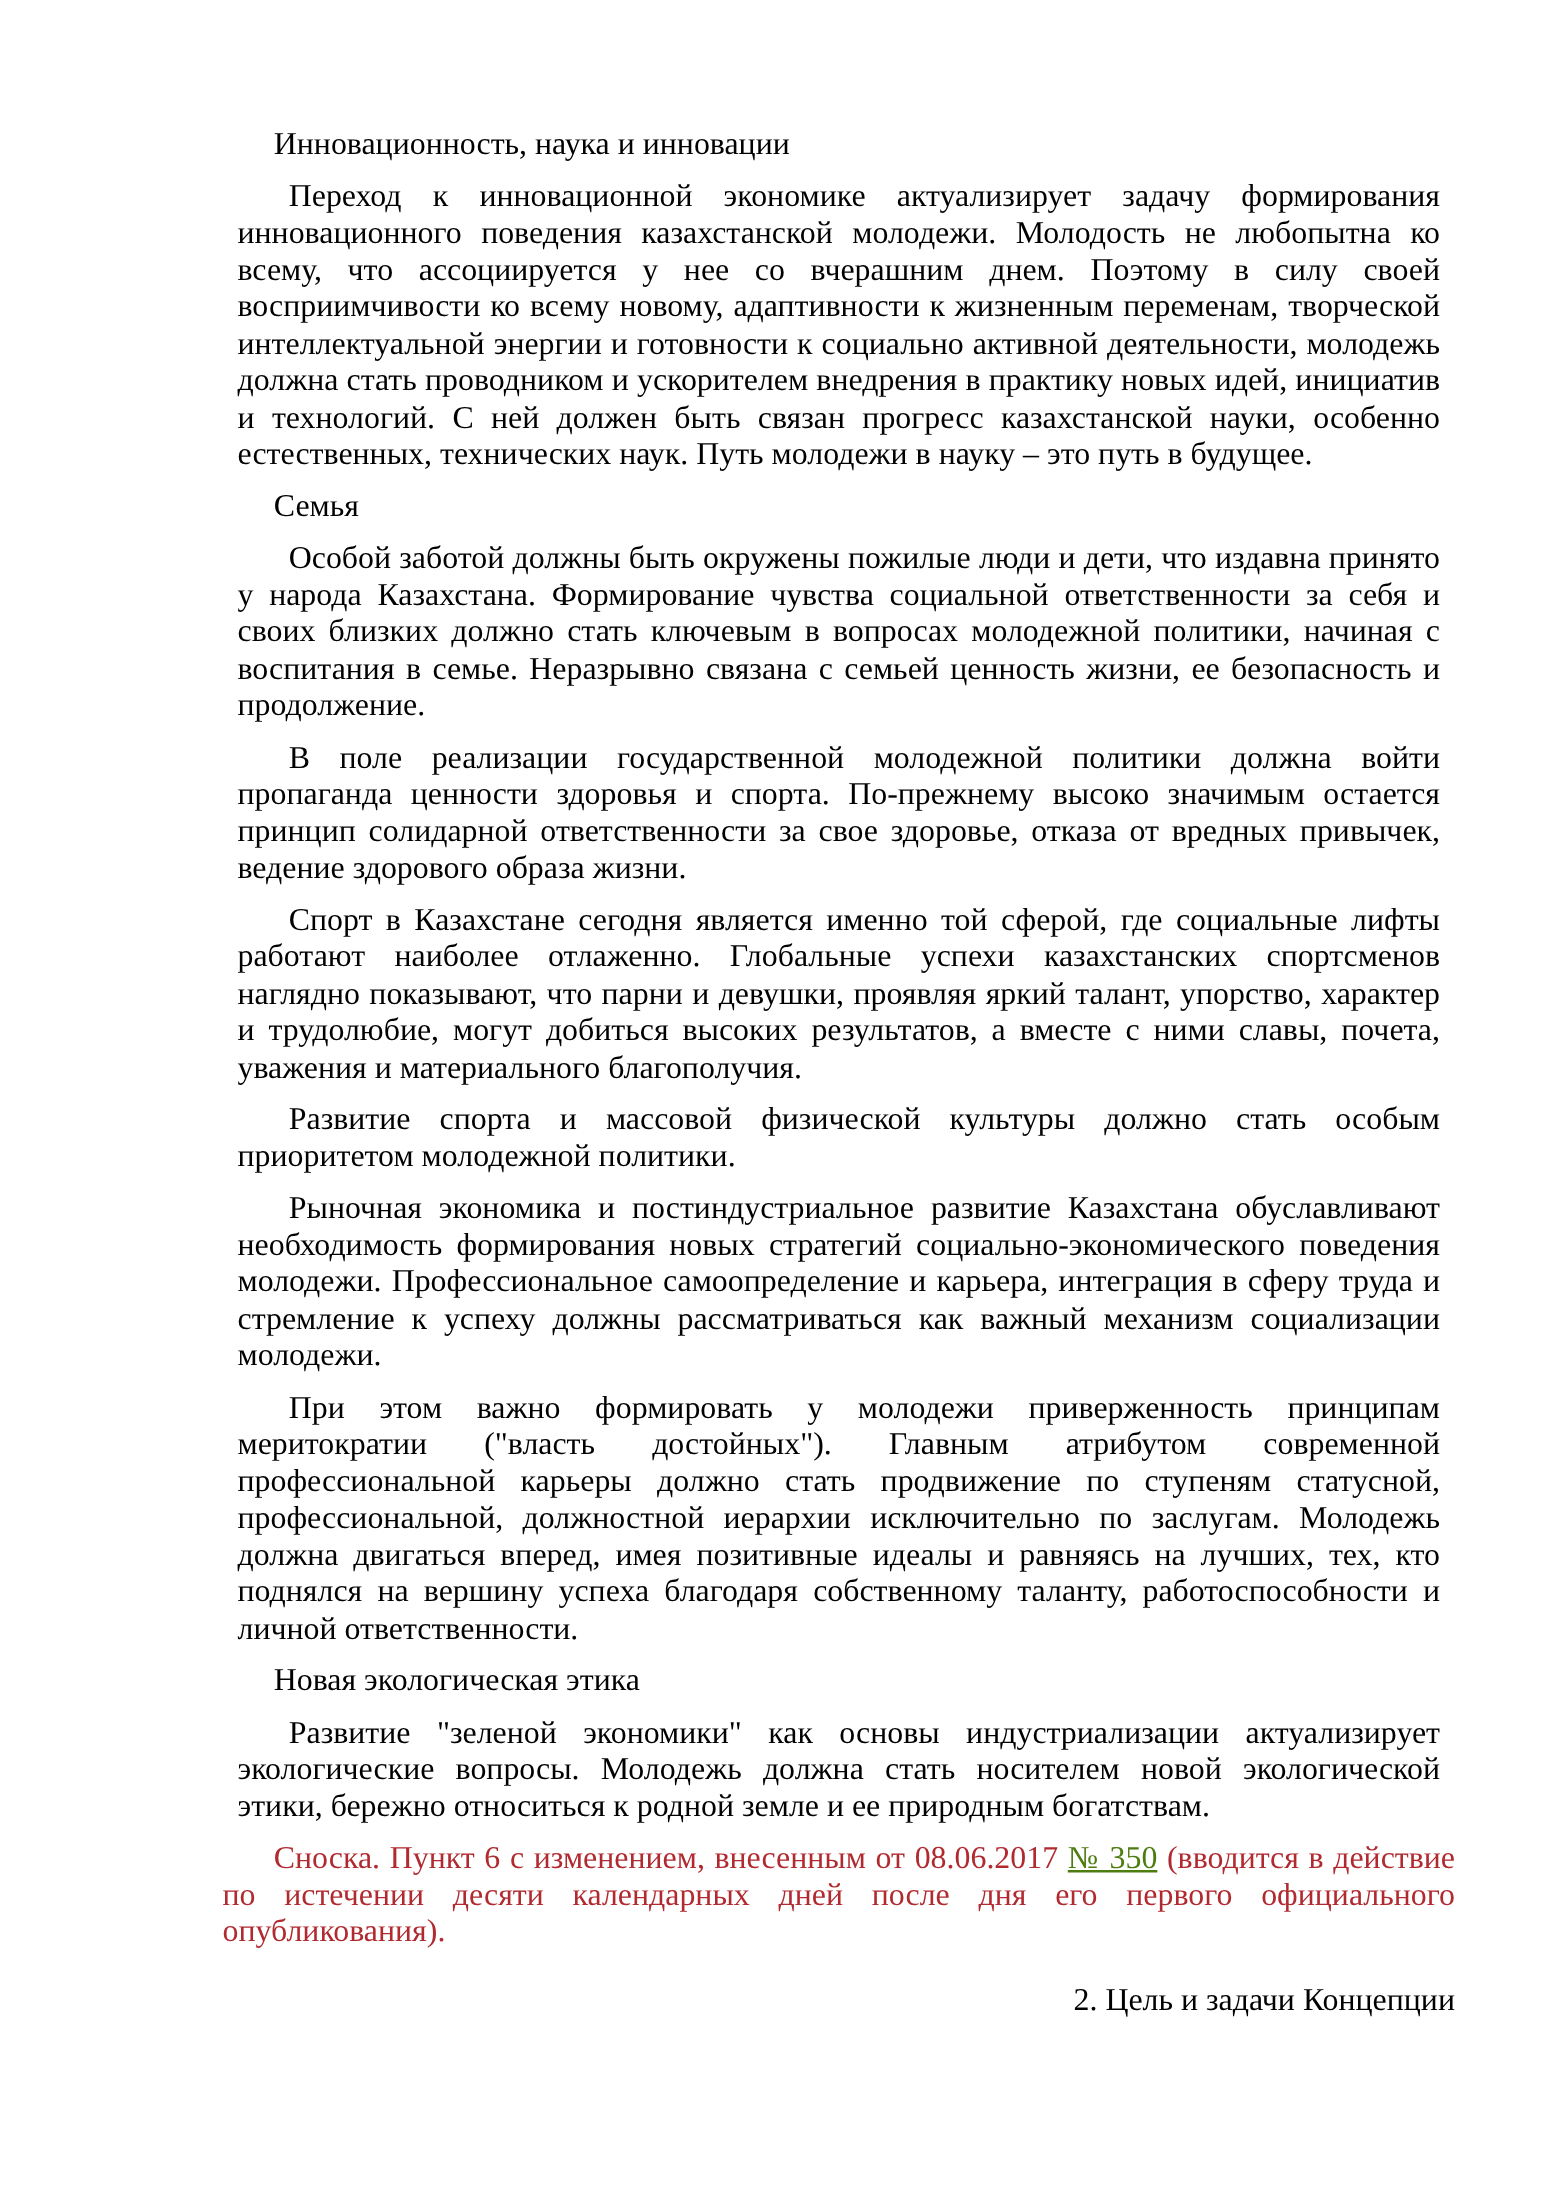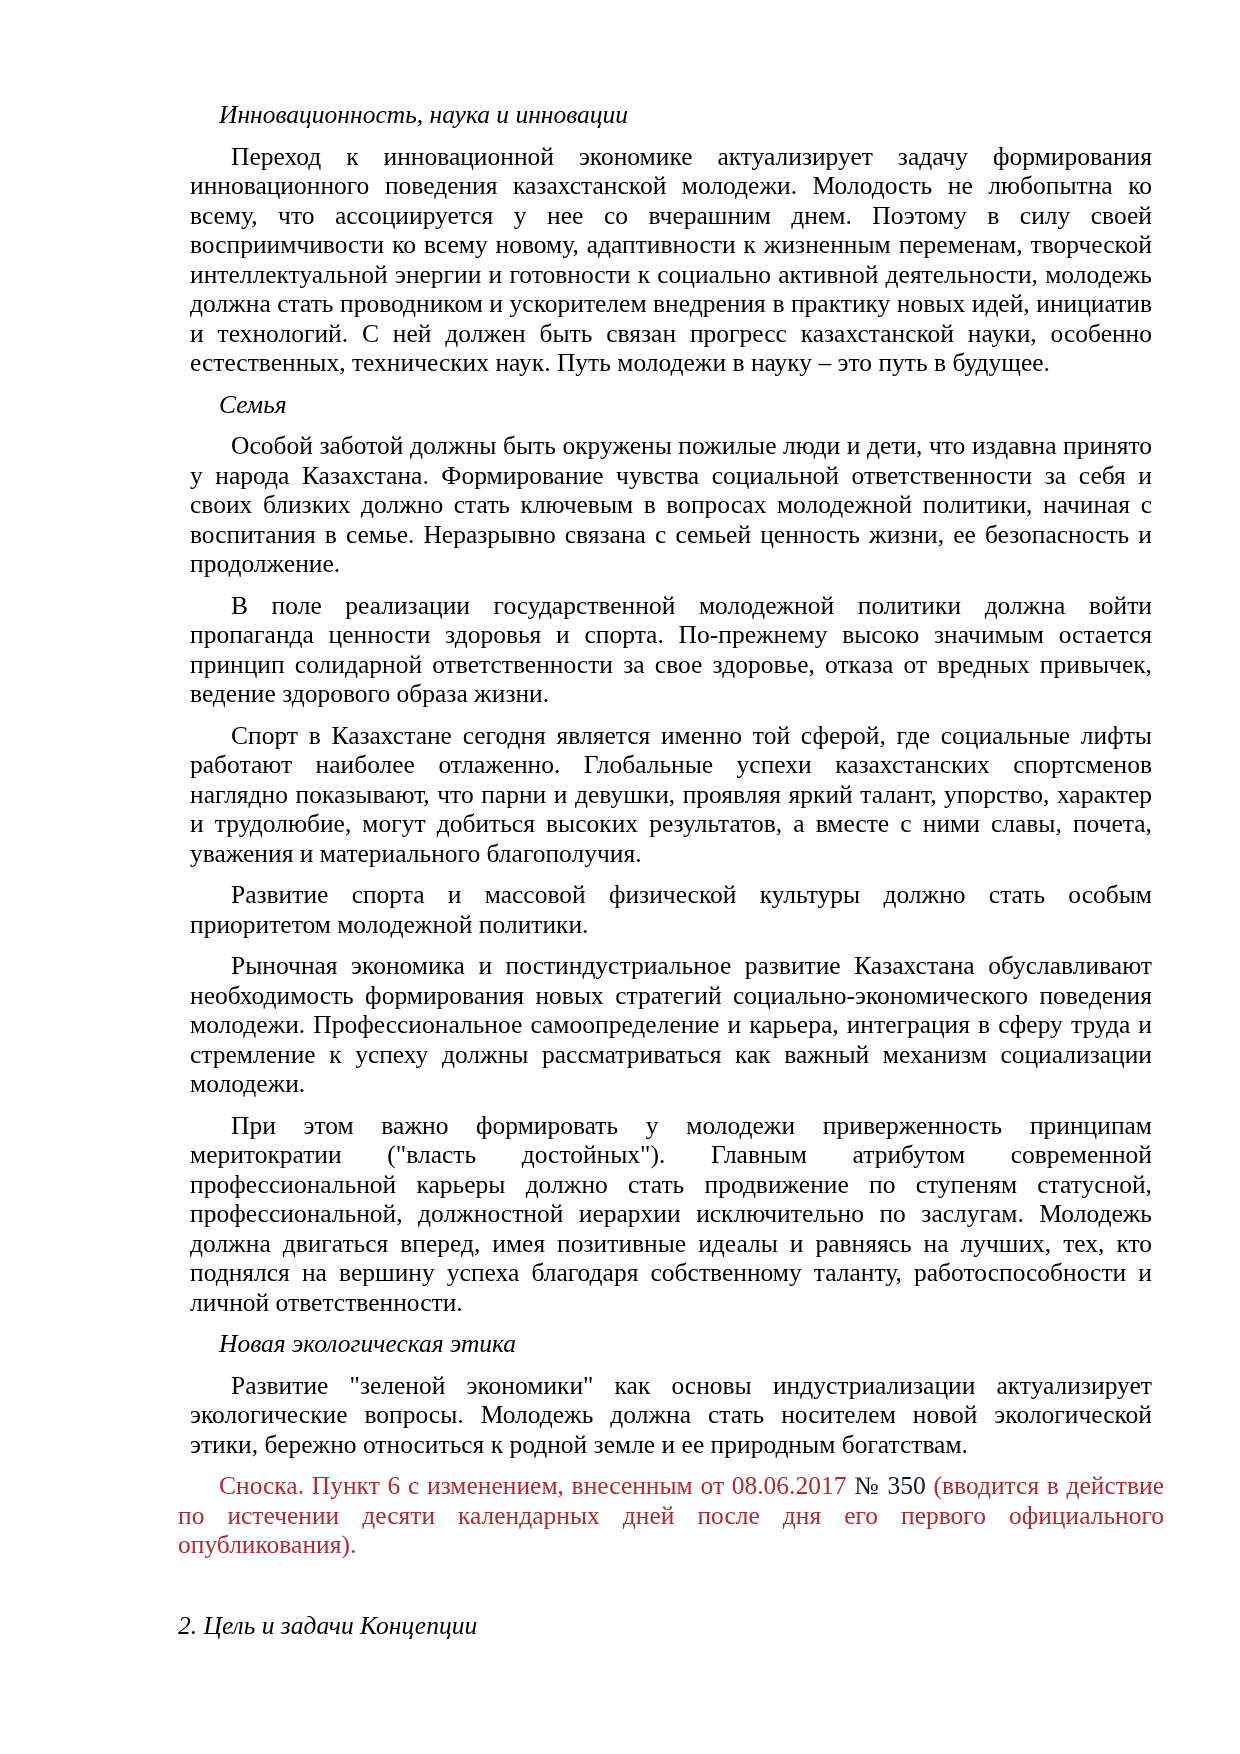--- a/index.html
+++ b/index.html
@@ -23,38 +23,37 @@
     line-height: 29.5px;
   }
   .para {
     margin: 12px;
     text-indent: 41px;
     text-align: justify;
   }
   .head {
     margin: 0;
     text-indent: 41px;
-    font-style: italic;
     text-align: left;
   }
   .footnote {
     margin: 0;
     text-indent: 41px;
     text-align: justify;
     color: #b02a30;
   }
   .amendment-link {
-    color: #0f172a;
+    color: #4d7c0f;
+    text-decoration: underline;
     cursor: pointer;
   }
   .section2 {
-    margin: 51px 0 0 0;
+    margin: 25px 0 0 0;
     text-indent: 0;
-    text-align: left;
-    font-style: italic;
+    text-align: right;
   }
 </style>
 </head>
 <body>
 
 <div class="doc">
 
   <p class="head">Инновационность, наука и инновации</p>
 
   <p class="para">Переход к инновационной экономике актуализирует задачу формирования инновационного поведения казахстанской молодежи. Молодость не любопытна ко всему, что ассоциируется у нее со вчерашним днем. Поэтому в силу своей восприимчивости ко всему новому, адаптивности к жизненным переменам, творческой интеллектуальной энергии и готовности к социально активной деятельности, молодежь должна стать проводником и ускорителем внедрения в практику новых идей, инициатив и технологий. С ней должен быть связан прогресс казахстанской науки, особенно естественных, технических наук. Путь молодежи в науку – это путь в будущее.</p>

